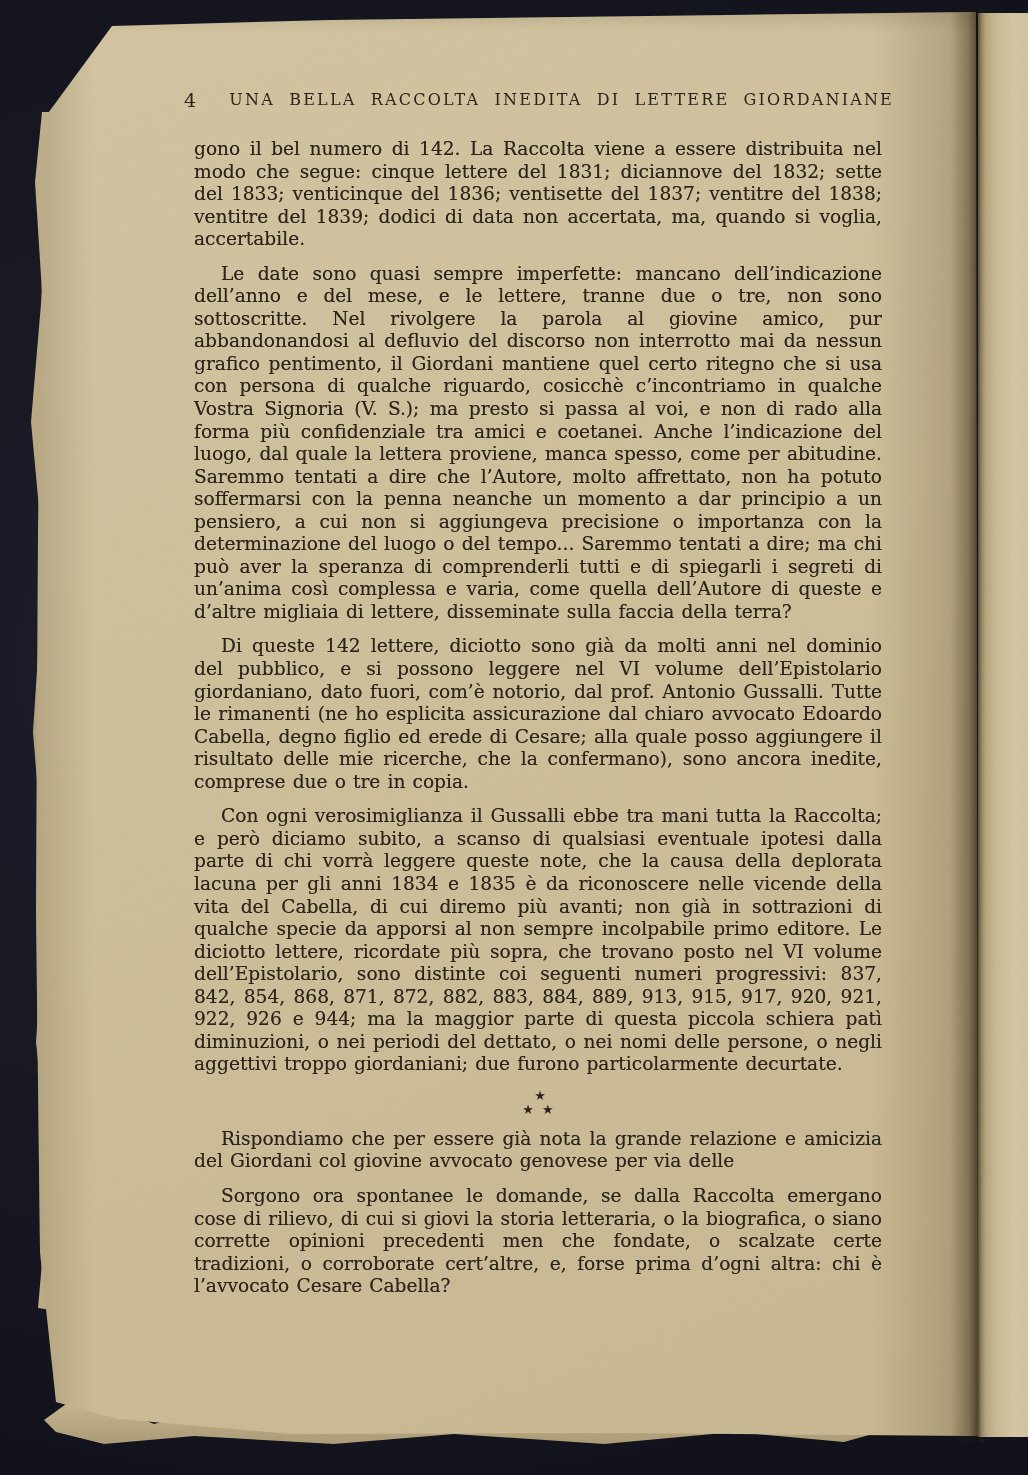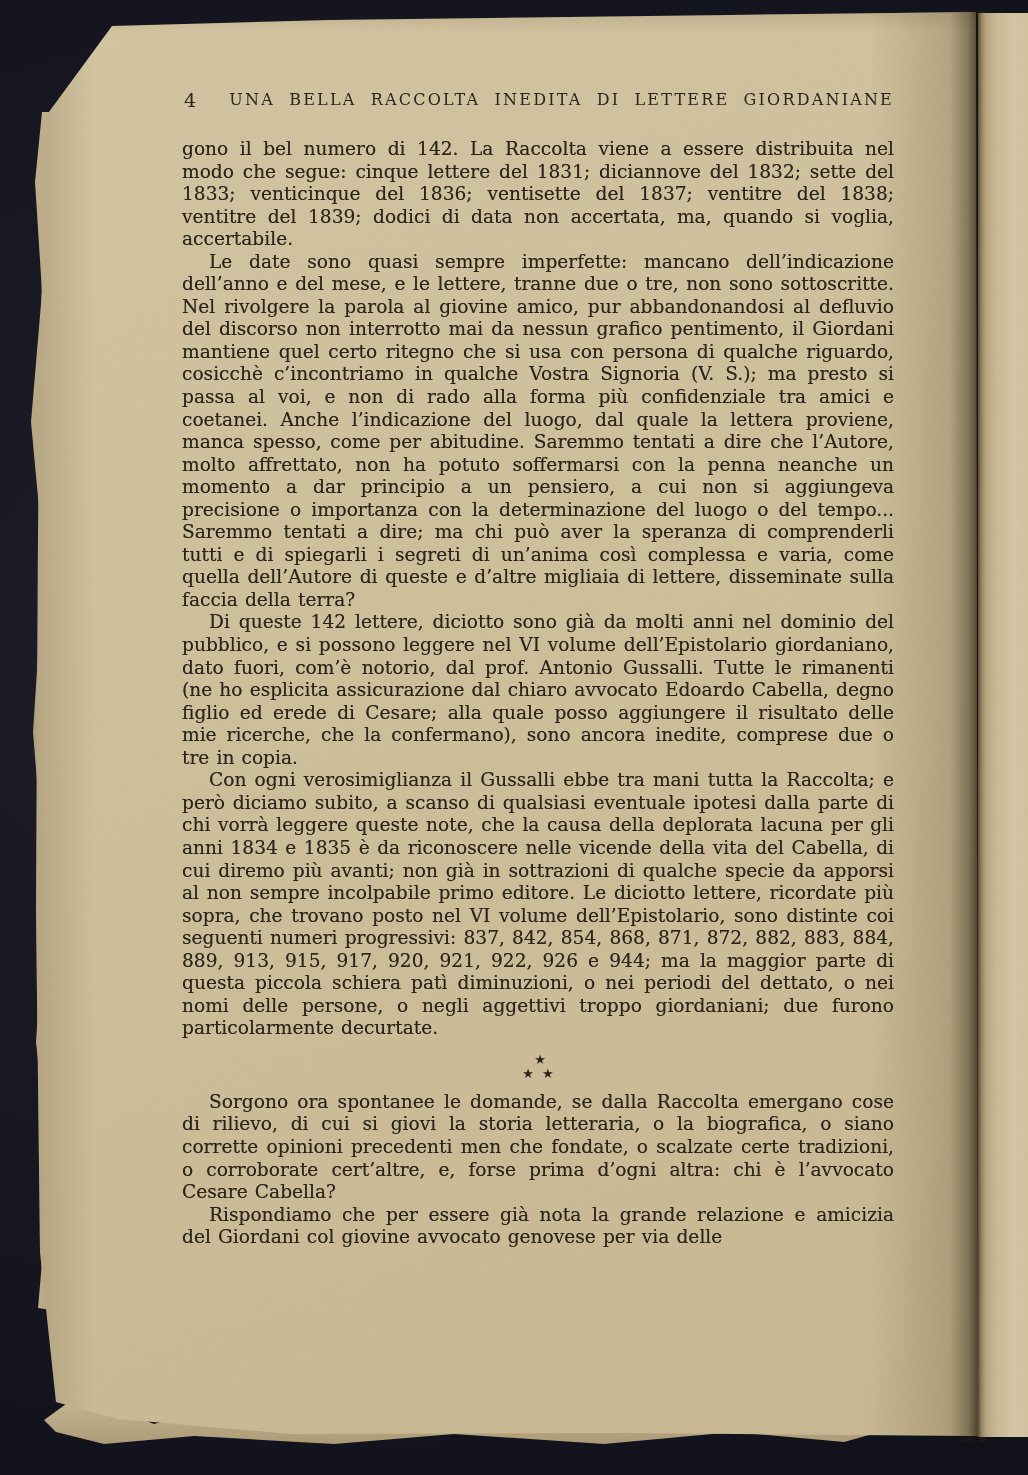--- a/index.html
+++ b/index.html
@@ -94,21 +94,21 @@
     display: block;
     text-align: right;
     font-size: 16px;
     line-height: 20px;
     letter-spacing: 2.2px;
     word-spacing: 7px;
     white-space: nowrap;
   }
 
   .para {
-    margin: 0;
+    margin: 12px;
     font-size: 18.6px;
     line-height: 22.55px;
     text-align: justify;
     word-spacing: 1.2px;
     text-shadow: 0 0 0.4px rgba(43,36,28,0.55);
   }
   .para.indent { text-indent: 27px; }
   .it { }
 
   .asterism {
@@ -153,22 +153,22 @@
       <p class="para indent"><span>Di queste 142 lettere, diciotto sono già da molti anni nel dominio del pubblico, e si possono leggere nel VI volume dell’Epistolario giordaniano, dato fuori, com’è notorio, dal prof. Antonio Gussalli. Tutte le rimanenti (ne ho esplicita assicurazione dal chiaro avvocato Edoardo Cabella, degno figlio ed erede di Cesare; alla quale posso aggiungere il risultato delle mie ricerche, che la confermano), sono ancora inedite, comprese due o tre in copia.</span></p>
       <p class="para indent"><span>Con ogni verosimiglianza il Gussalli ebbe tra mani tutta la Raccolta; e però diciamo subito, a scanso di qualsiasi eventuale ipotesi dalla parte di chi vorrà leggere queste note, che la causa della deplorata lacuna per gli anni 1834 e 1835 è da riconoscere nelle vicende della vita del Cabella, di cui diremo più avanti; non già in sottrazioni di qualche specie da apporsi al non sempre incolpabile primo editore. Le diciotto lettere, ricordate più sopra, che trovano posto nel VI volume dell’Epistolario, sono distinte coi seguenti numeri progressivi: 837, 842, 854, 868, 871, 872, 882, 883, 884, 889, 913, 915, 917, 920, 921, 922, 926 e 944; ma la maggior parte di questa piccola schiera patì diminuzioni, o nei periodi del dettato, o nei nomi delle persone, o negli aggettivi troppo giordaniani; due furono particolarmente decurtate.</span></p>
 
       <div class="asterism">
         <span class="star a-top">★</span>
         <div class="a-row">
           <span class="star">★</span><span class="star">★</span>
         </div>
       </div>
 
+      <p class="para indent"><span>Rispondiamo che per essere già nota la grande relazione e amicizia del Giordani col giovine avvocato genovese per via delle</span></p>
       <p class="para indent"><span>Sorgono ora spontanee le domande, se dalla Raccolta emergano cose di rilievo, di cui si giovi la storia letteraria, o la biografica, o siano corrette opinioni precedenti men che fondate, o scalzate certe tradizioni, o corroborate cert’altre, e, forse prima d’ogni altra: chi è l’avvocato Cesare Cabella?</span></p>
-      <p class="para indent"><span>Rispondiamo che per essere già nota la grande relazione e amicizia del Giordani col giovine avvocato genovese per via delle</span></p>
 
     </div>
   </div>
 
   <div class="gutter"></div>
 
   <svg class="noise" width="1028" height="1475" xmlns="http://www.w3.org/2000/svg">
     <filter id="grain">
       <feTurbulence type="fractalNoise" baseFrequency="0.55" numOctaves="2" stitchTiles="stitch"></feTurbulence>
       <feColorMatrix type="matrix" values="0.33 0.33 0.33 0 0  0.33 0.33 0.33 0 0  0.33 0.33 0.33 0 0  0 0 0 0.6 0"></feColorMatrix>

